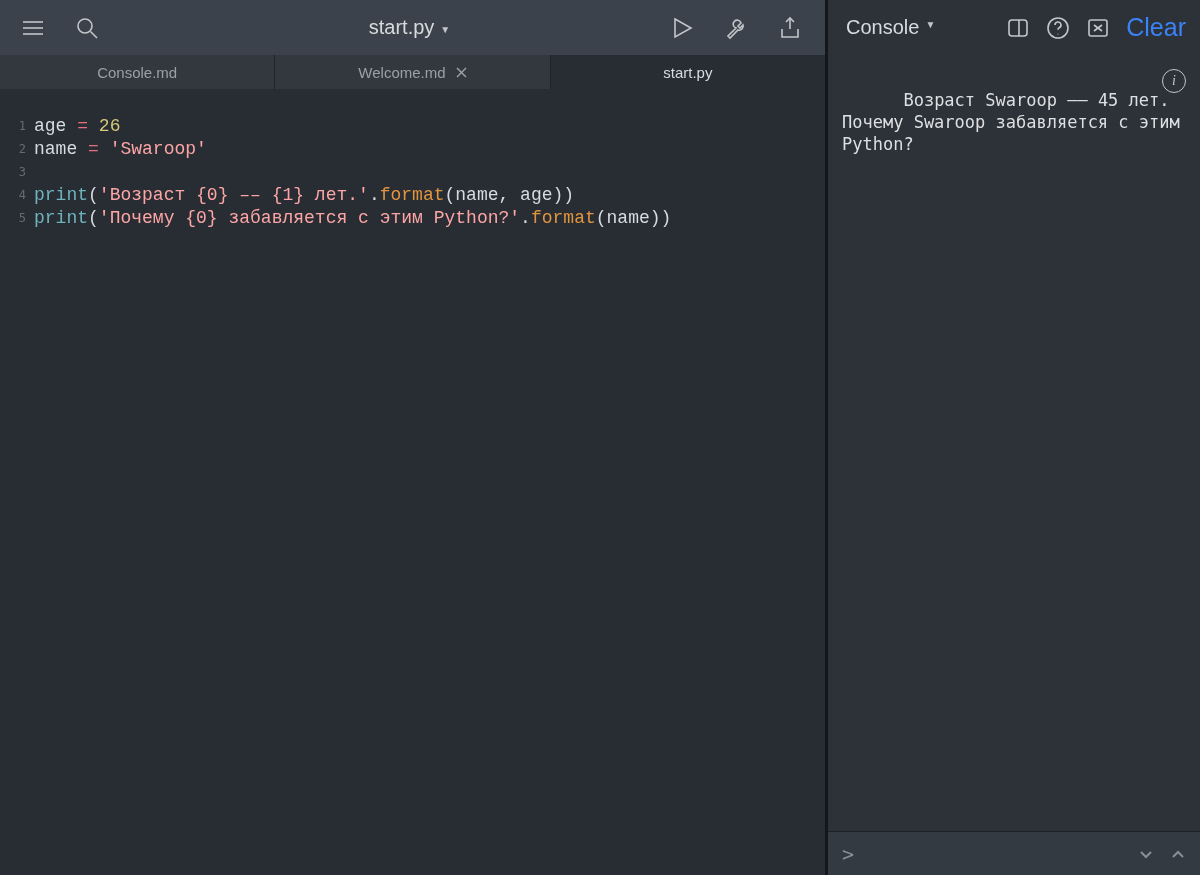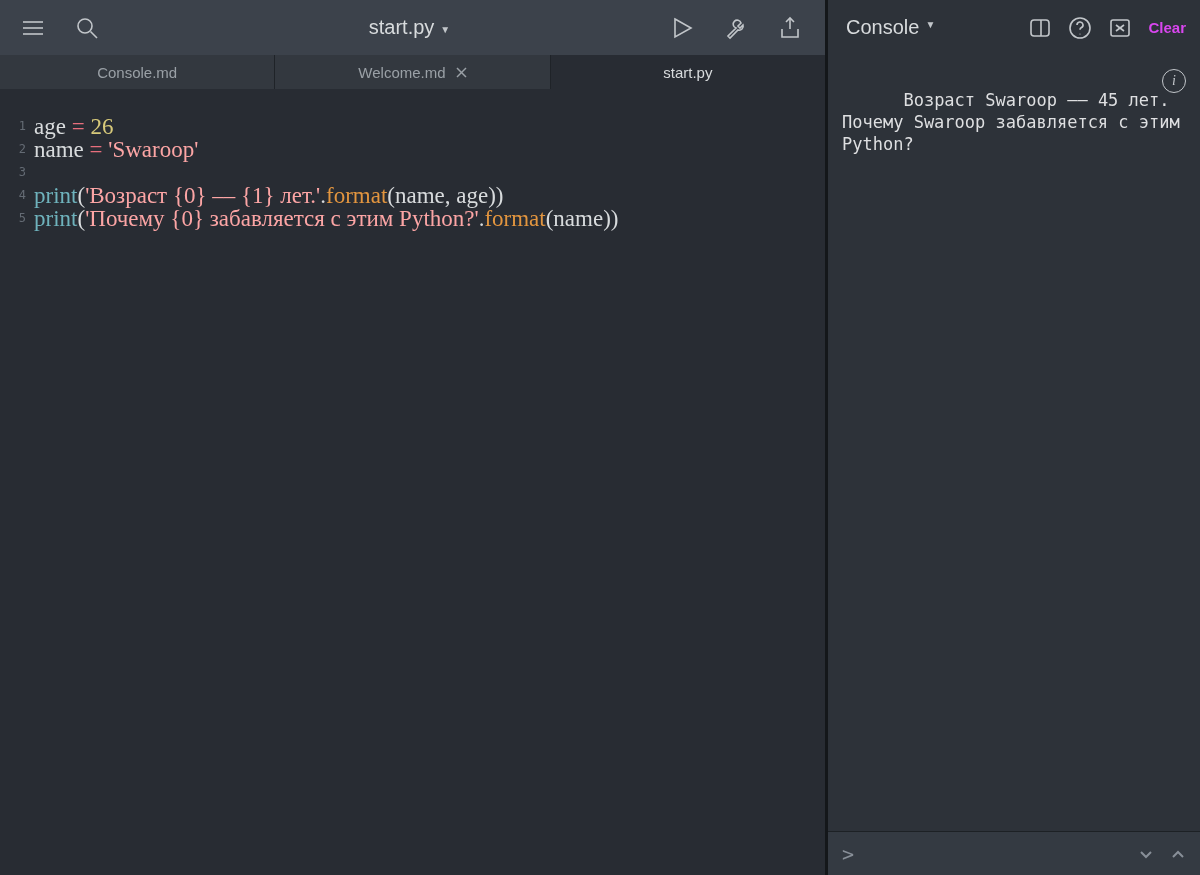--- a/index.html
+++ b/index.html
@@ -17,36 +17,36 @@
   
   .tabbar { height:34px; display:flex; background:#33383f; color:#9aa0a6; font-size:15px;}
   .tab { flex:1; display:flex; align-items:center; justify-content:center; gap:10px; cursor:pointer; position:relative;}
   .tab.active { background:#282c33; color:#d8dbdd;}
   .tab .close { width:11px; height:11px; stroke:#9aa0a6; stroke-width:1.5; fill:none;}
   .tab:not(.active) { border-right:1px solid #1f2328;}
   .tab.active { border-right:none; }
   
   .editor { flex:1; display:flex; background:#282c33; padding-top:26px;}
   .gutter { width:34px; text-align:right; padding-right:8px; font-family:"SF Mono","Menlo","Consolas",monospace; font-size:12px; color:#646b74; line-height:23px;}
-  .code  { flex:1; font-family:Liberation Serif, serif; font-size:23px; color:#d8dbdd; line-height:23px; white-space:pre;}
+  .code  { flex:1; font-family:Liberation Mono, monospace; font-size:18px; color:#d8dbdd; line-height:23px; white-space:pre;}
   .tok-var { color:#d8dbdd;}
   .tok-op  { color:#e76e7c;}
   .tok-num { color:#d7c97a;}
   .tok-str { color:#fca5a5;}
   .tok-fn  { color:#e2953f;text-align:center;}
   .tok-builtin { color:#6fb3bd;}
   .tok-plain { color:#d8dbdd;}
   
   .side { flex:1; display:flex; flex-direction:column; background:#2d3239; border-left:3px solid #14171a;}
   .side-toolbar { height:55px; display:flex; align-items:center; padding:0 14px 0 18px; color:#d8dbdd;}
   .side-title { font-size:20px; display:flex; align-items:flex-start; gap:6px;}
   .side-spacer { flex:1;}
   .side-actions { display:flex; align-items:center; gap:16px;}
   .ico-sm { width:24px; height:24px; stroke:#c2c6ca; stroke-width:1.6; fill:none;}
-  .clear { font-size:15px; color:#d946ef; cursor:pointer;font-weight:bold;}
+  .clear { font-size:25px; color:#3b82f6; cursor:pointer;}
   .console-out { flex:1; padding:12px 14px 0 14px; font-family:"SF Mono","Menlo","Consolas",monospace; font-size:17px; color:#dedfe1; line-height:22px; position:relative; white-space:pre-wrap; word-break:break-word;}
   .info-badge { position:absolute; top:14px; right:14px; width:24px; height:24px; border:1.6px solid #c2c6ca; border-radius:50%; display:flex; align-items:center; justify-content:center; font-family:Georgia,serif; font-style:italic; font-size:14px; color:#c2c6ca; cursor:pointer;}
   .console-in { height:44px; border-top:1px solid #1d2125; background:#343a42; display:flex; align-items:center; padding:0 14px; gap:8px;}
   .prompt { font-family:"SF Mono","Menlo","Consolas",monospace; font-size:20px; color:#888f98;}
   .console-field { flex:1; background:transparent; border:none; outline:none; color:#d8dbdd; font-family:"SF Mono","Menlo","Consolas",monospace; font-size:16px;}
   .hist { display:flex; gap:16px;}
   .chev { width:16px; height:16px; stroke:#888f98; stroke-width:2; fill:none;}
 </style>
 </head>
 <body>

